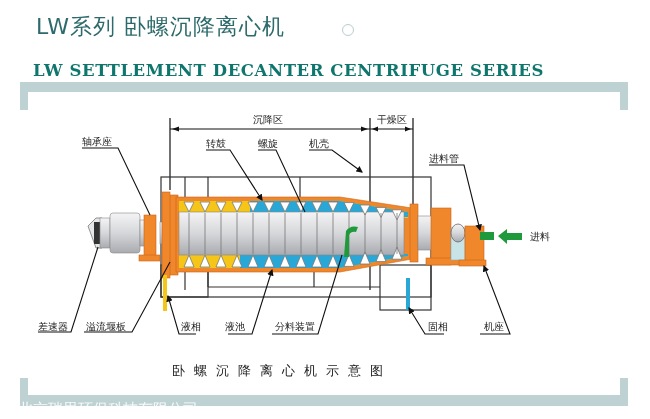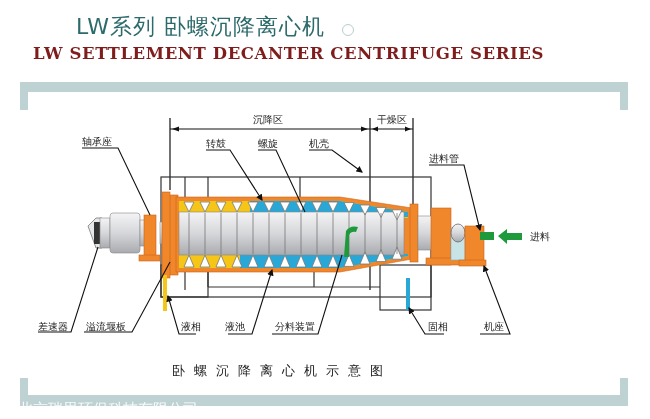--- a/index.html
+++ b/index.html
@@ -1,19 +1,19 @@
 <!DOCTYPE html>
 <html><head>
 <meta charset="utf-8">
 <style>
   html, body { margin:0; padding:0; background:#ffffff; }
   body { width:650px; height:419px; position:relative; overflow:hidden; font-family:"DejaVu Sans", sans-serif; }
-  .title-cn { position:absolute; left:36px; top:12px; font-size:22px; color:#2d6a6b; letter-spacing:1px; font-family:"DejaVu Sans", sans-serif; white-space:nowrap;margin-left:40px; }
+  .title-cn { position:absolute; left:36px; top:12px; font-size:22px; color:#2d6a6b; letter-spacing:1px; font-family:"DejaVu Sans", sans-serif; white-space:nowrap; }
   .title-circle { position:absolute; left:342px; top:24px; width:10px; height:10px; border:1.5px solid #b9cdd0; border-radius:50%; }
-  .title-en { position:absolute; left:33px; top:44px; font-size:16.5px; font-weight:bold; color:#7f1d1d; font-family:"DejaVu Serif", serif; letter-spacing:0.6px; white-space:nowrap; }
+  .title-en { position:absolute; left:33px; top:61px; font-size:16.5px; font-weight:bold; color:#0f766e; font-family:"DejaVu Serif", serif; letter-spacing:0.6px; white-space:nowrap; }
   .frame { position:absolute; background:#bed2d4; }
   svg#diagram { position:absolute; left:0; top:0; }
   .lbl { font-size:10px; fill:#222; font-family:"DejaVu Sans", sans-serif; }
   .caption { position:absolute; left:0; width:558px; top:362px; text-align:center; font-size:13px; color:#222; letter-spacing:9px; white-space:nowrap; padding-left:6px; box-sizing:border-box; }
   .caption span { display:inline-block; }
   .watermark { position:absolute; left:18px; top:398px; height:8px; overflow:hidden; font-size:15px; color:#ffffff; white-space:nowrap; line-height:22px; opacity:0.9; }
 </style>
 </head>
 <body>
 

